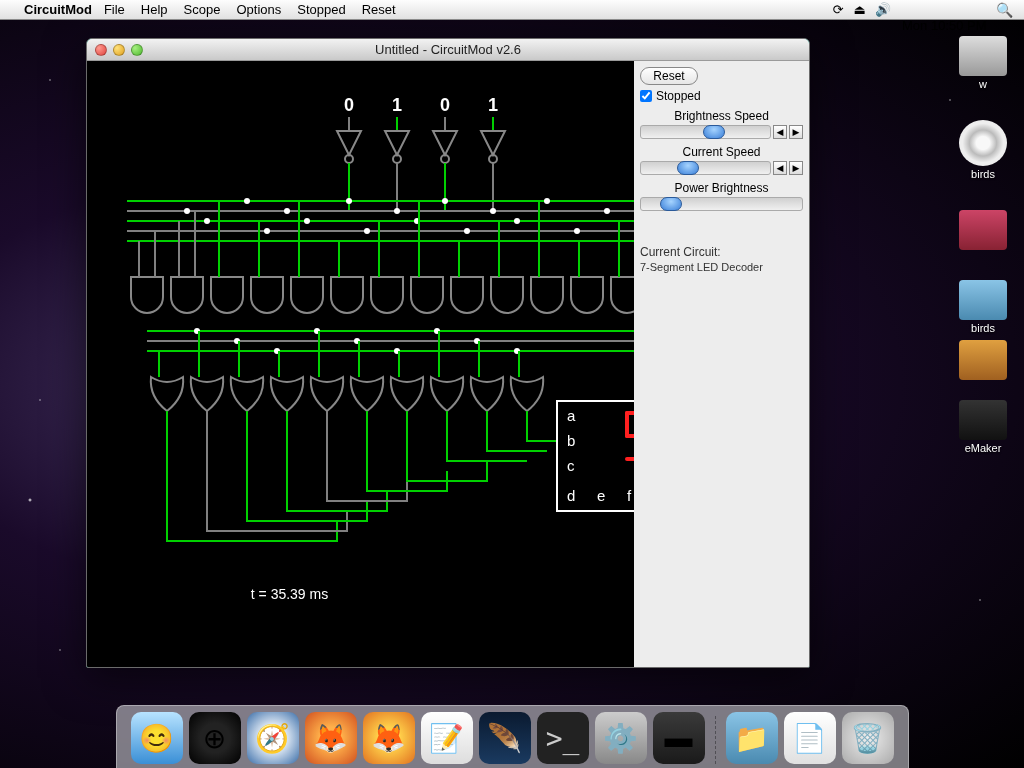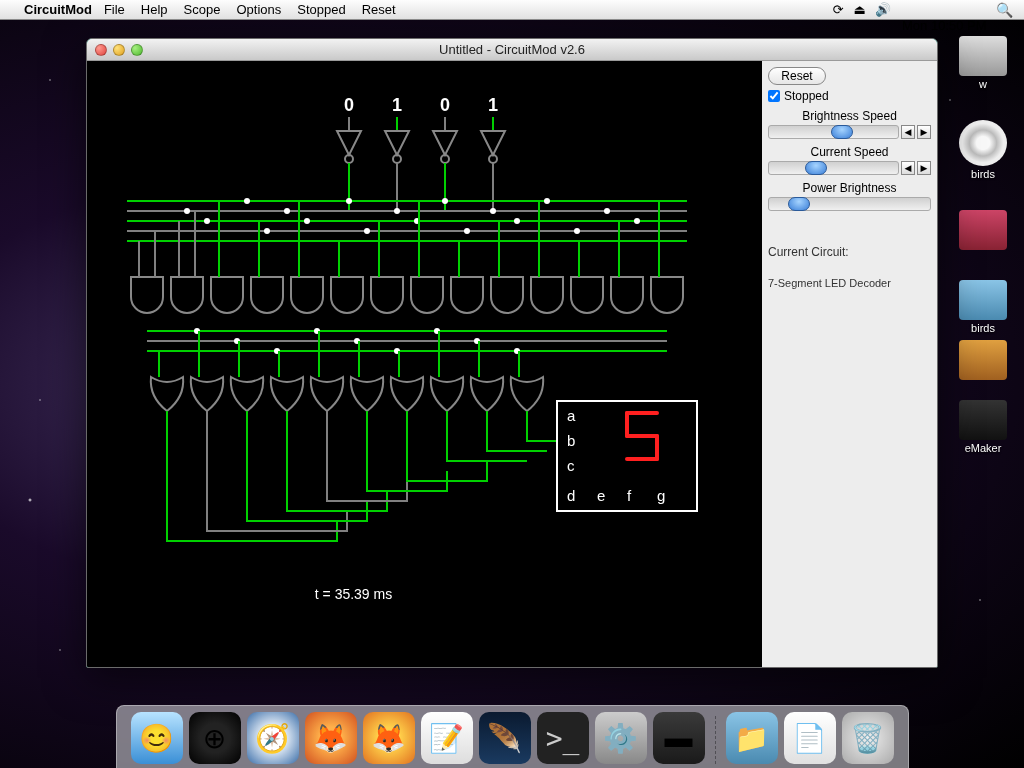--- a/index.html
+++ b/index.html
@@ -41,21 +41,21 @@
 .menubar .menu-item { margin-right: 16px; cursor: default; }
 .menubar .spacer { flex: 1; }
 .menubar .status-item { margin-left: 10px; display: inline-flex; align-items: center; }
 .menubar .clock { margin-left: 10px; margin-top: 32px; }
 .menubar .search-icon { margin-left: 10px; font-size: 14px; }
 
 
 .window {
   position: absolute;
   left: 86px; top: 38px;
-  width: 852px; height: 630px;
+  width: 724px; height: 630px;
   background: #5eead4;
   border: 1px solid #6b6b6b;
   border-radius: 6px 6px 2px 2px;
   box-shadow: 0 10px 40px rgba(0,0,0,0.6);
   z-index: 5;
   overflow: hidden;
 }
 .titlebar {
   height: 22px;
   background: linear-gradient(#f2f2f2, #c9c9c9);
@@ -128,21 +128,21 @@
 }
 .sidebar .arrow-btn {
   width: 14px; height: 14px;
   background: linear-gradient(#fff, #ddd);
   border: 1px solid #888;
   font-size: 9px; line-height: 12px; text-align: center;
   cursor: default;
 }
 .sidebar .section-gap { height: 30px; }
 .sidebar .cc-title { color: #333; }
-.sidebar .cc-name { font-size: 11px; color: #333; margin-top: 16px; }
+.sidebar .cc-name { font-size: 11px; color: #333; margin-top: 0; }
 
 
 .dock-wrap {
   position: absolute; bottom: 0; left: 0; right: 0;
   display: flex; justify-content: center;
   z-index: 20;
 }
 .dock {
   display: flex; align-items: flex-end; gap: 6px;
   padding: 6px 14px 4px;

